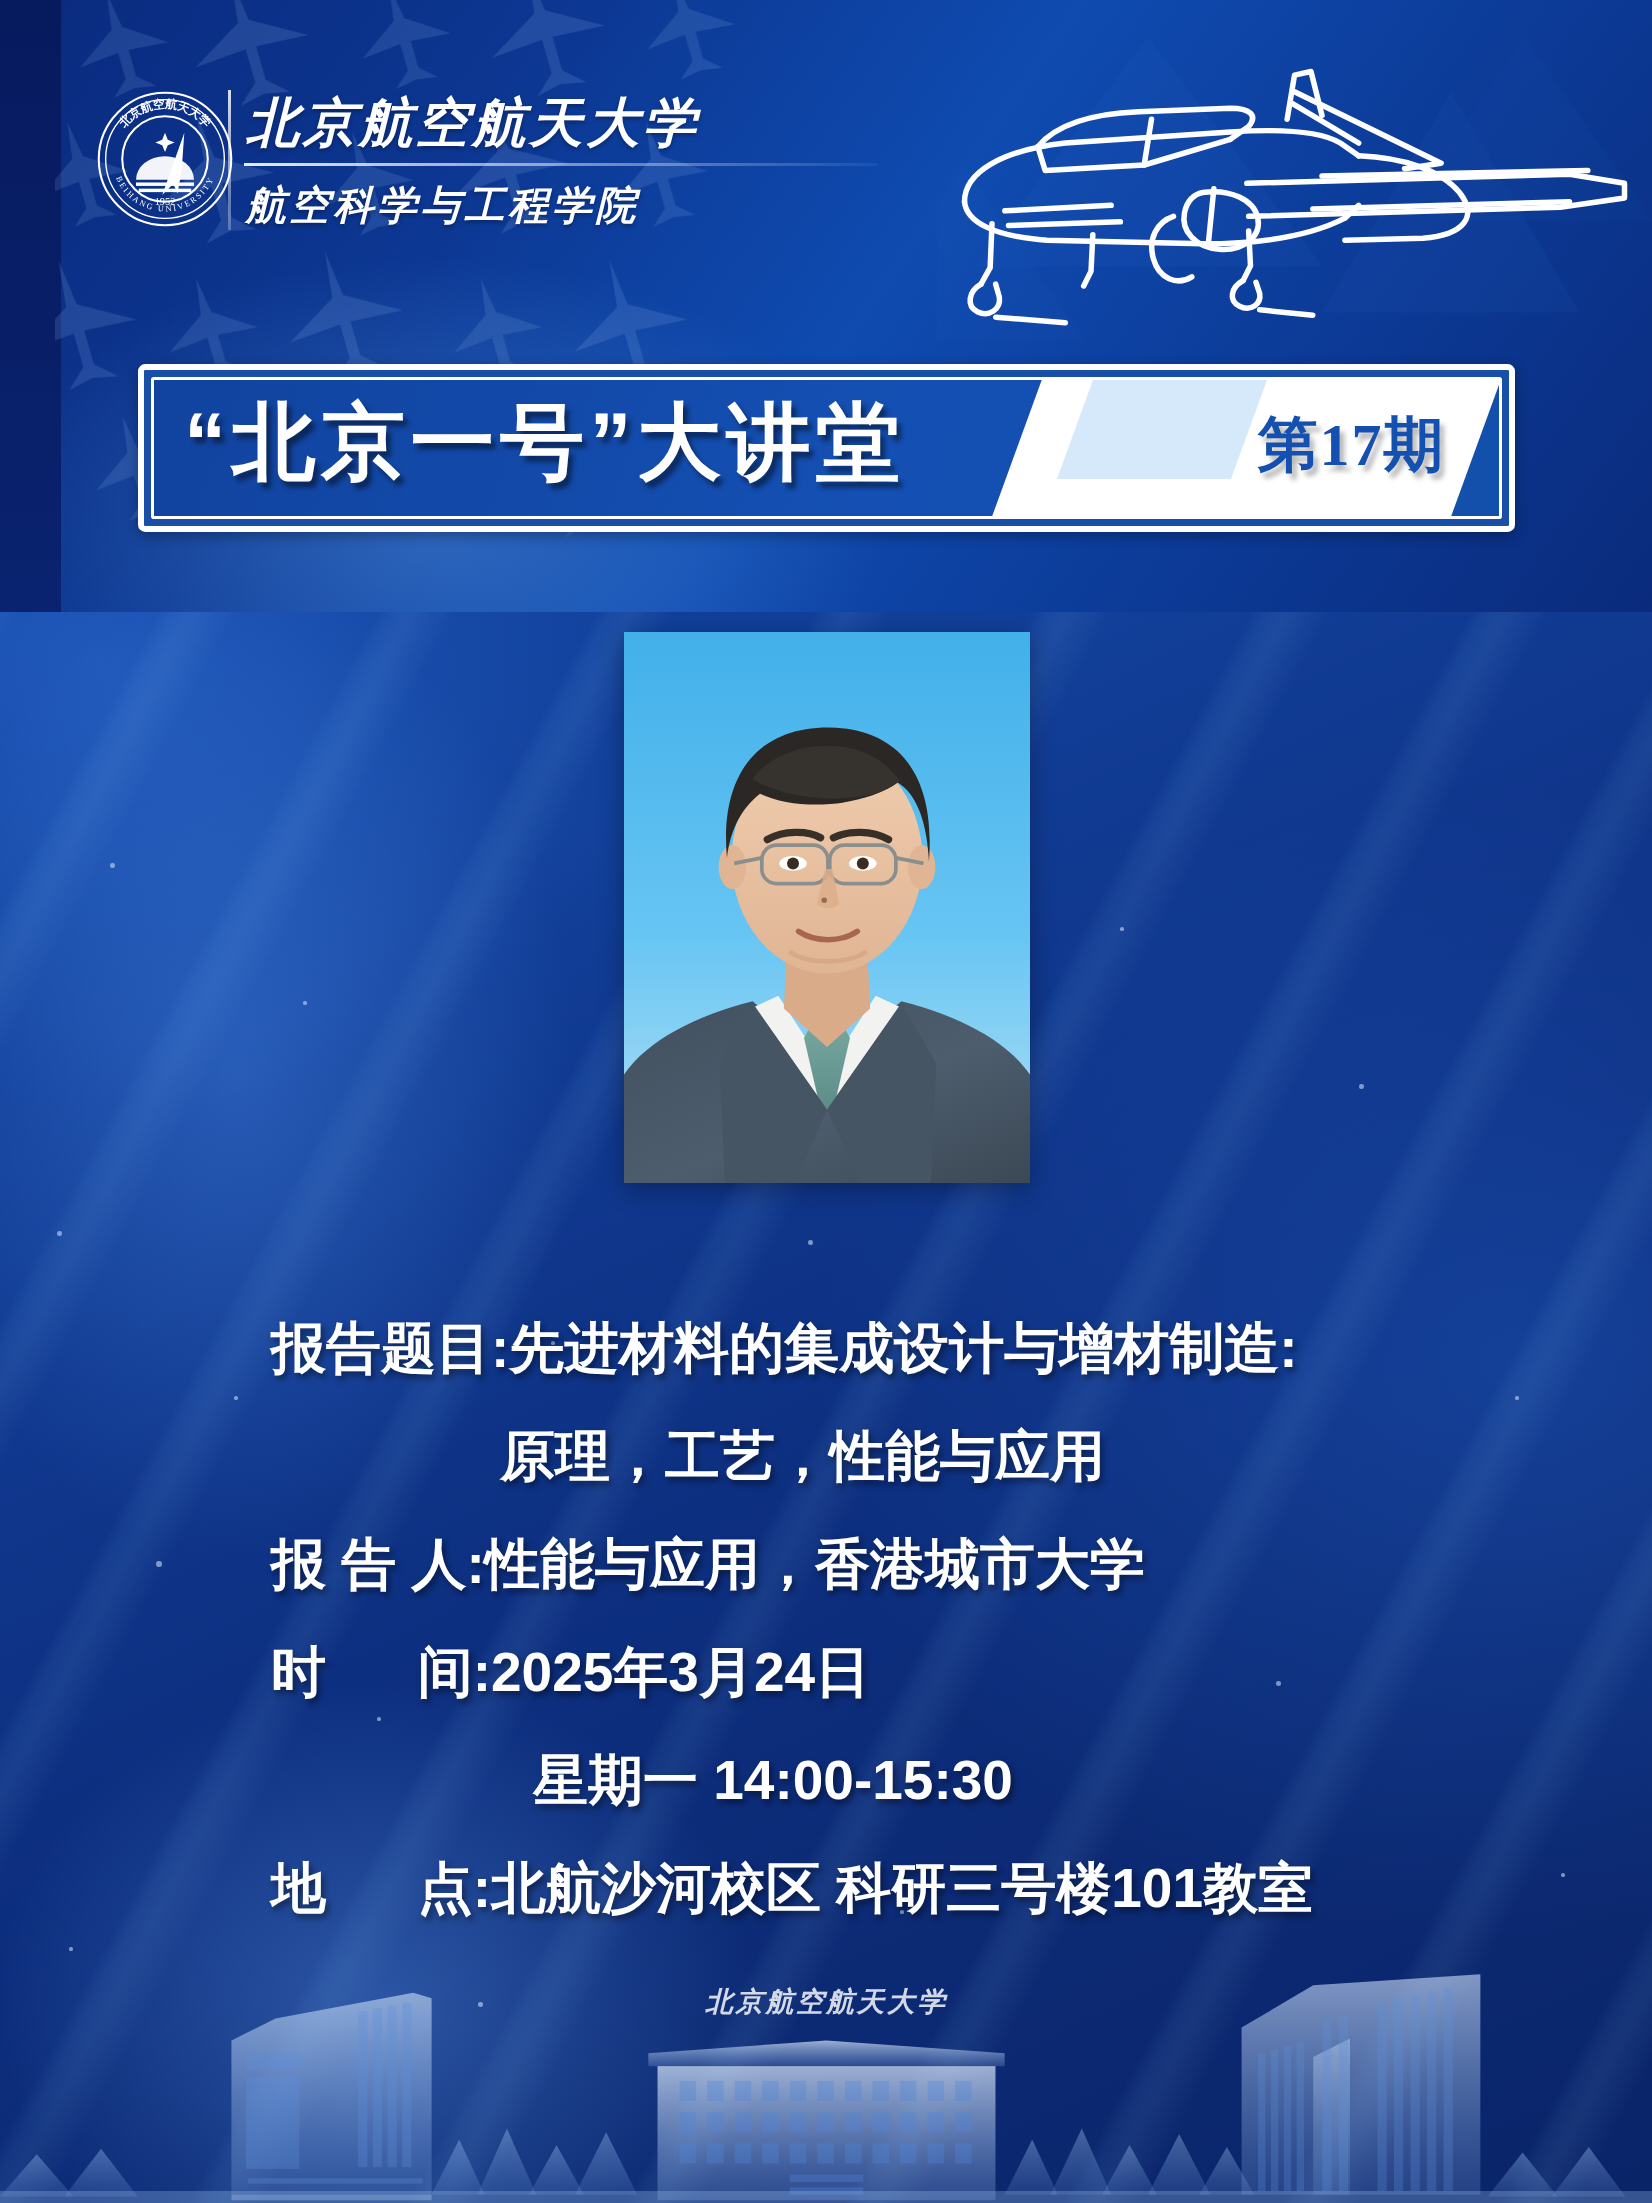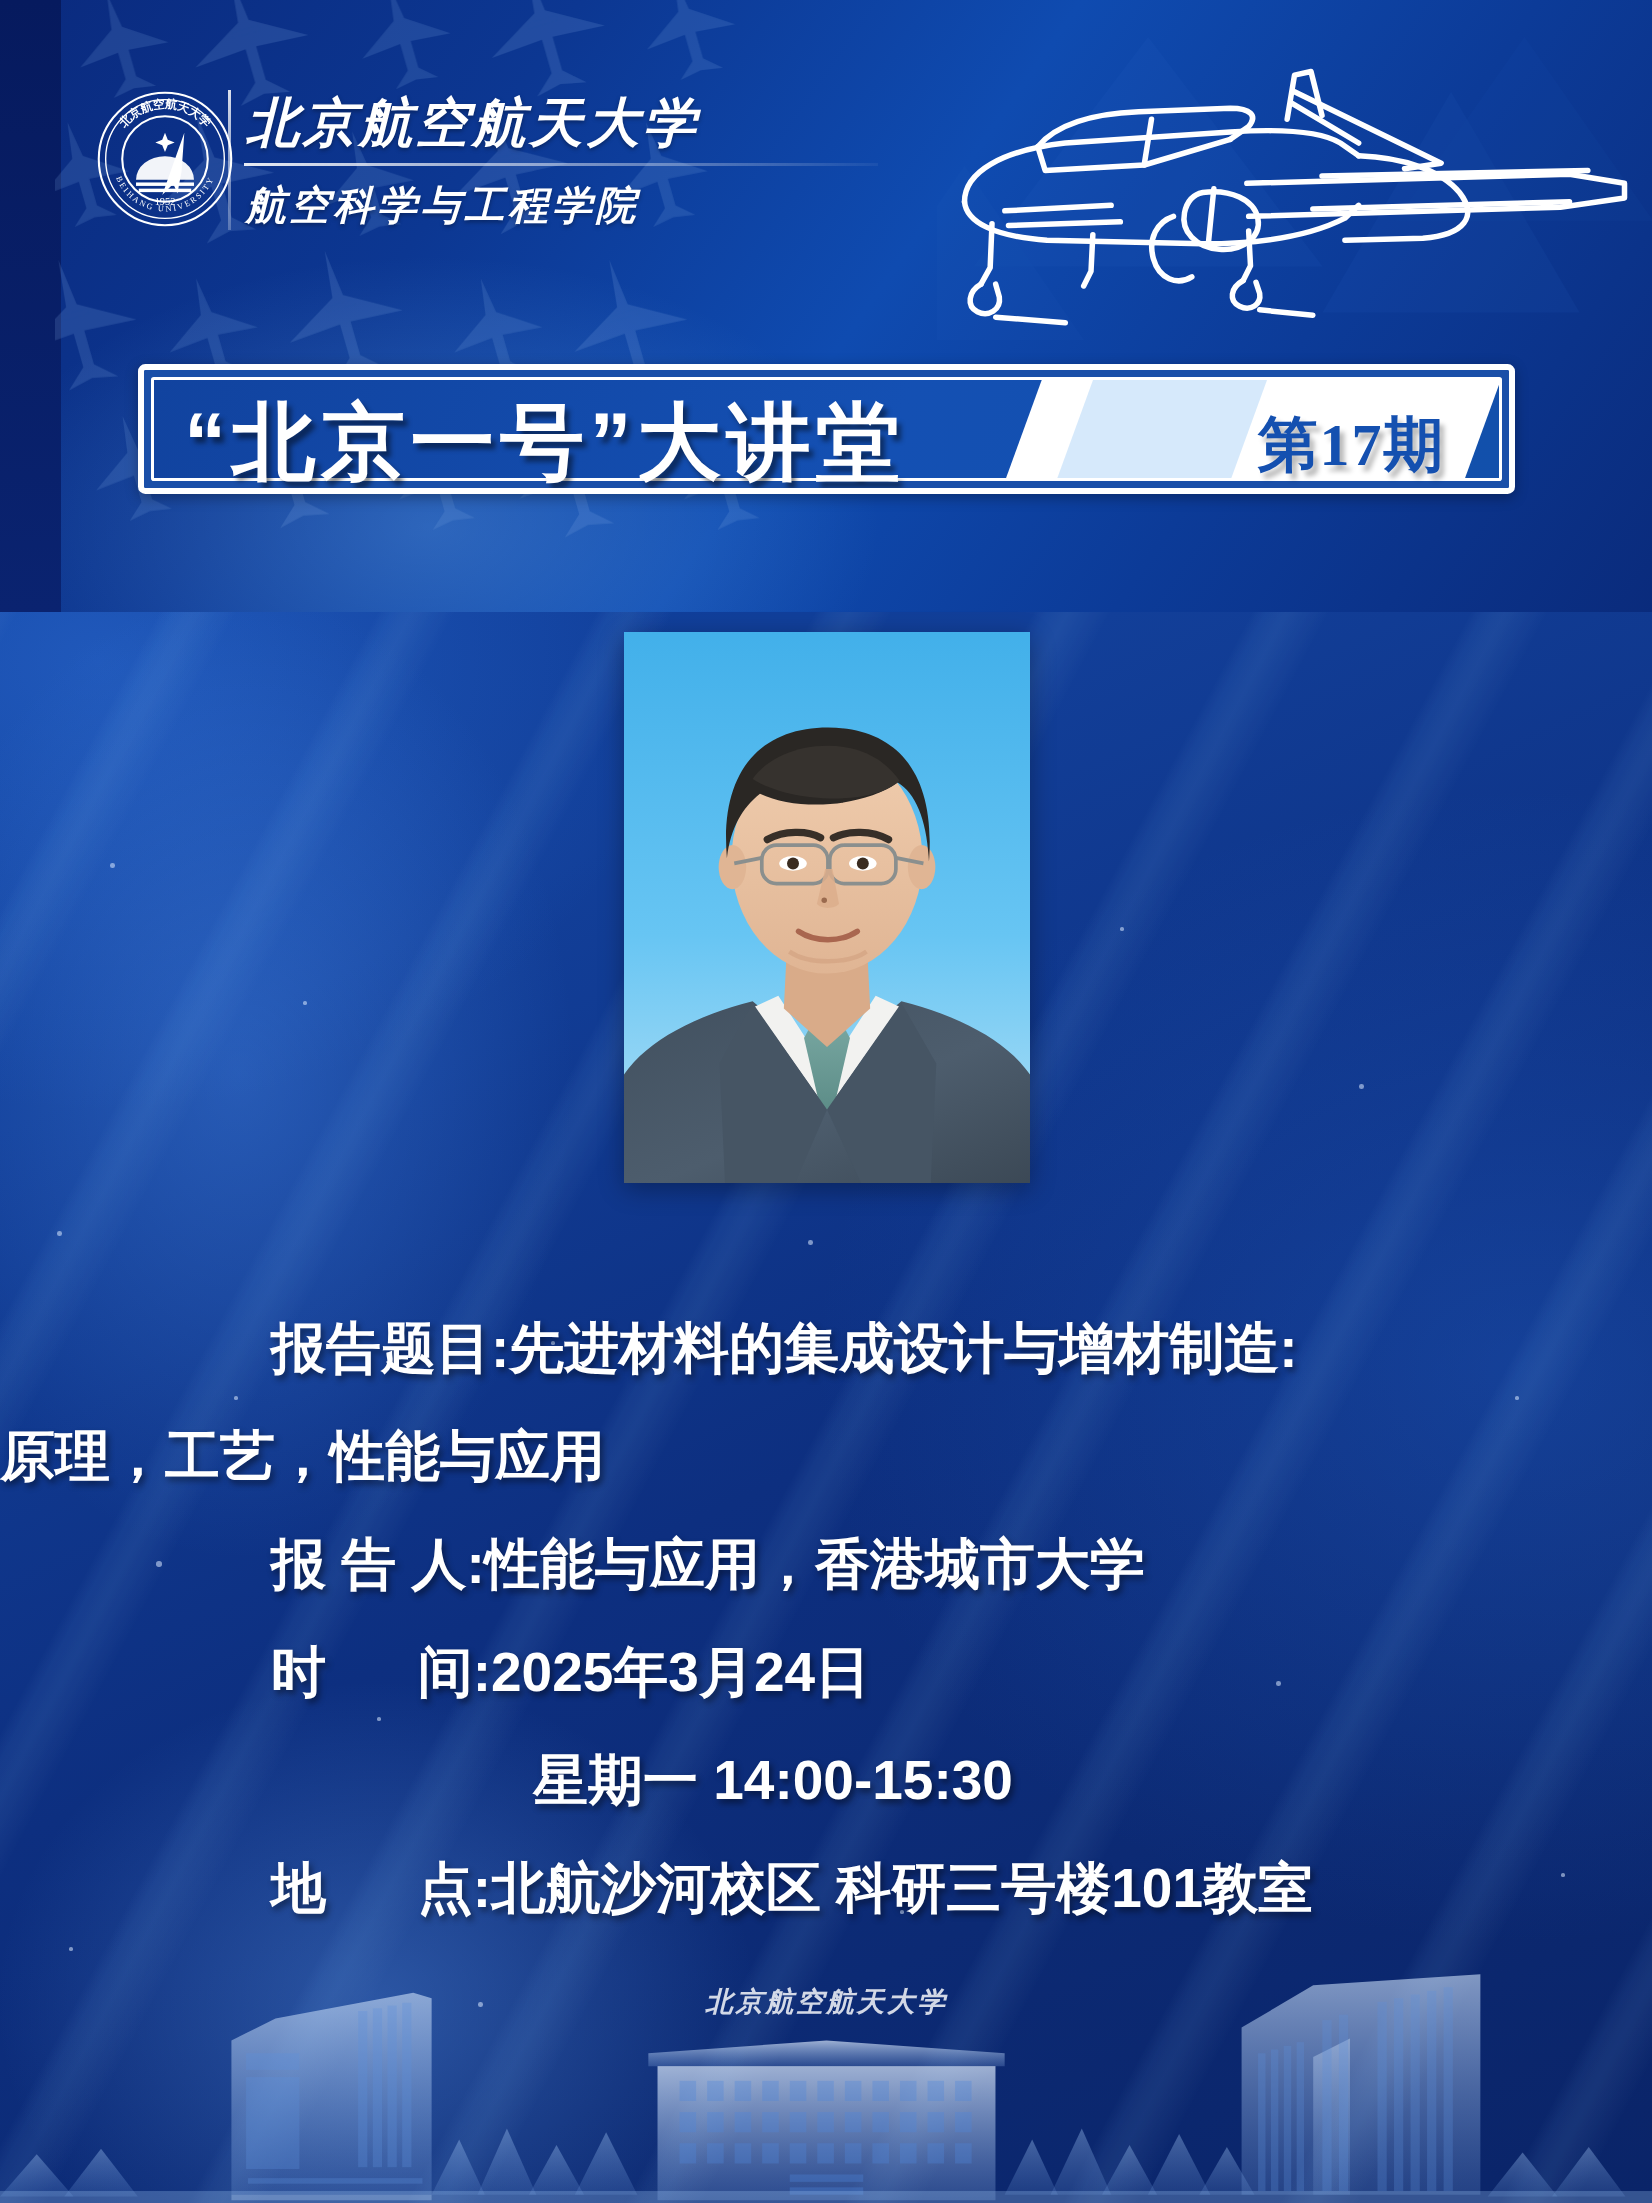--- a/index.html
+++ b/index.html
@@ -49,21 +49,21 @@
     text-shadow:0 1.8px 4.6px rgba(0,0,0,.35);}
   .hline{position:absolute;left:244px;top:163px;width:634px;height:2.8px;
     background:linear-gradient(90deg,rgba(255,255,255,.9),rgba(255,255,255,.05));}
   .school-name{position:absolute;left:246px;top:178px;width:422px;height:61px;
     color:#fff;font-size:40px;font-weight:bold;letter-spacing:3.7px;white-space:nowrap;
     font-family:"Liberation Serif","DejaVu Serif",serif;font-style:italic;
     text-shadow:0 1.8px 4.6px rgba(0,0,0,.35);}
   .aircraft{position:absolute;left:927px;top:55px;width:735px;height:275px;}
 
   
-  .banner{position:absolute;left:138px;top:364px;width:1377px;height:130px;border-radius:12px;}
+  .banner{position:absolute;left:138px;top:364px;width:1377px;height:168px;border-radius:12px;}
   .banner-white{position:absolute;inset:0;border:6.4px solid #ffffff;border-radius:7.3px;
     box-shadow:0 3.7px 13px rgba(0,0,0,.30);overflow:hidden;background:#1a4fa8;}
   .banner-blue{position:absolute;left:7.3px;top:7.3px;right:7.3px;bottom:7.3px;
     background:linear-gradient(110deg,#11439f,#1450b3 55%,#1250ab);
     border:3.7px solid #fff;border-radius:2.8px;overflow:hidden;}
   .banner-cut{position:absolute;right:-5.5px;top:-9.2px;width:459px;height:184px;background:#ffffff;
     transform:skewX(-20deg);transform-origin:top right;}
   .banner-cut2{position:absolute;right:248px;top:-11px;width:174px;height:110px;
     background:rgba(200,225,250,.75);transform:skewX(-20deg);}
   .banner-main{position:absolute;left:40px;top:18.4px;height:110px;display:flex;align-items:center;
@@ -77,21 +77,21 @@
   
   .portrait{position:absolute;left:624px;top:632px;width:406px;height:551px;
     box-shadow:0 5.5px 24px rgba(0,0,0,.32);overflow:hidden;
     background:linear-gradient(180deg,#4db4ec 0%,#61c2f2 52%,#a8dcf4 100%);}
 
   
   .details{position:absolute;left:0;top:1278px;width:1653px;color:#fff;}
   .dline{display:block;white-space:pre;font-weight:bold;font-size:55px;line-height:75px;
     text-shadow:2.8px 3.7px 6.4px rgba(0,0,0,.45);margin-top:33px;}
   .dl-left{padding-left:271px;}
-  .dl-c1{}
+  .dl-c1{padding-left:500px;}
   .dl-c2{padding-left:533px;}
   .dl-c3{padding-left:271px;}
 
   
   .skyline{position:absolute;left:0;bottom:0;width:1653px;height:239px;overflow:hidden;}
   .buaa-bottom-text{position:absolute;left:0;bottom:184px;width:1653px;text-align:center;
     color:rgba(255,255,255,.82);font-size:27.5px;font-weight:bold;letter-spacing:2.8px;
     font-family:"Liberation Serif","DejaVu Serif",serif;font-style:italic;}
 </style>
 </head>

